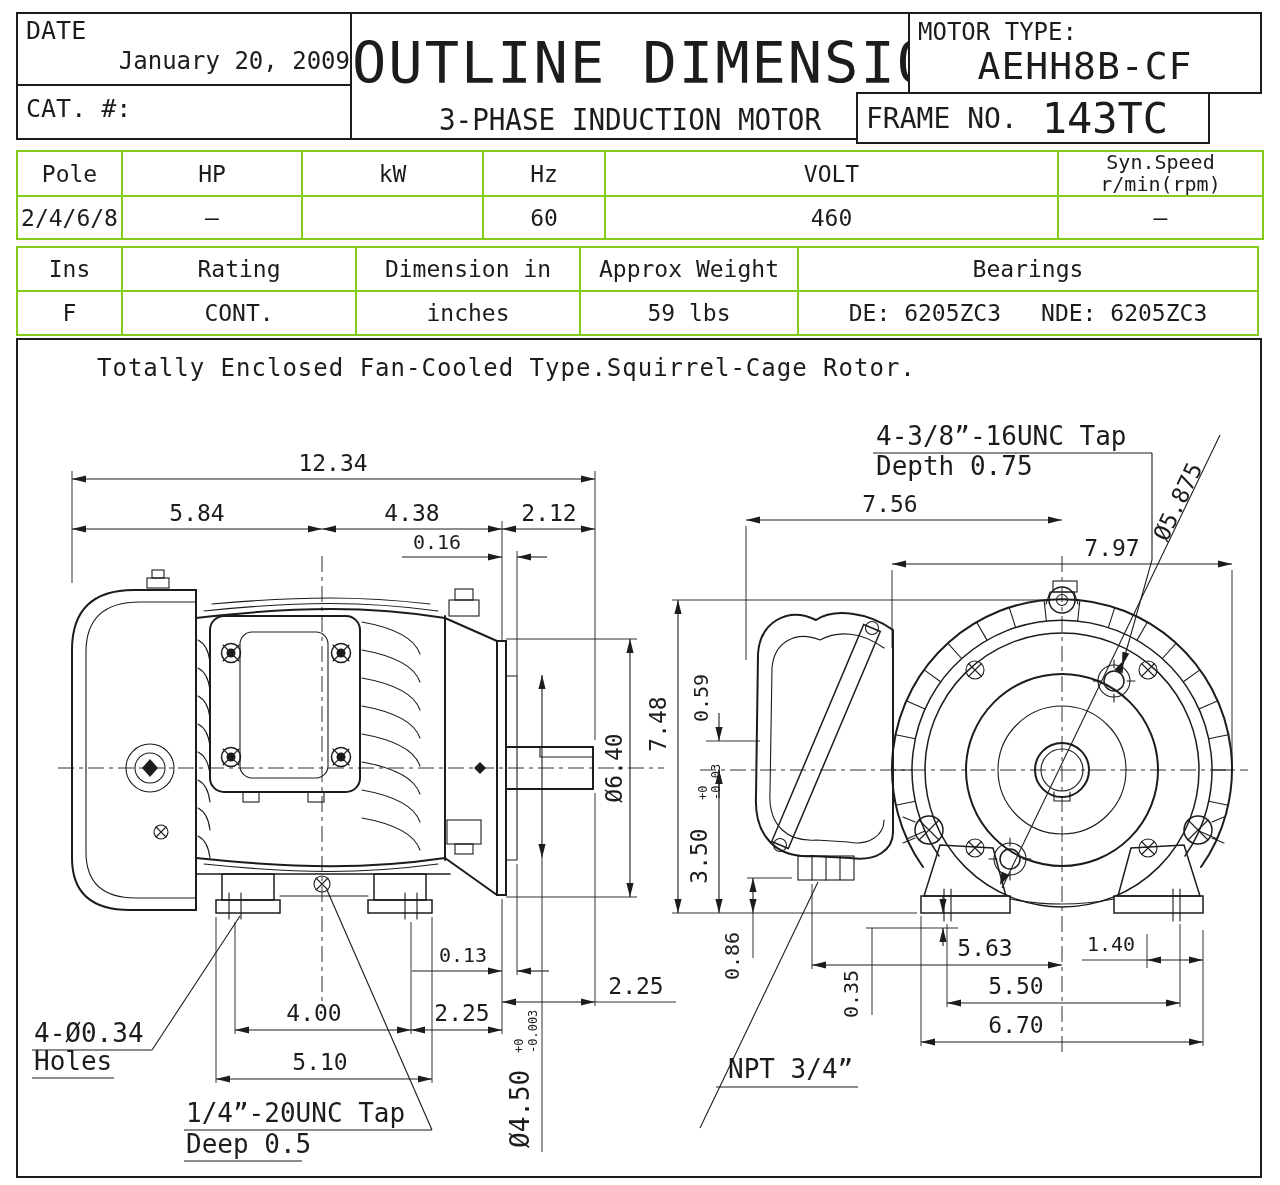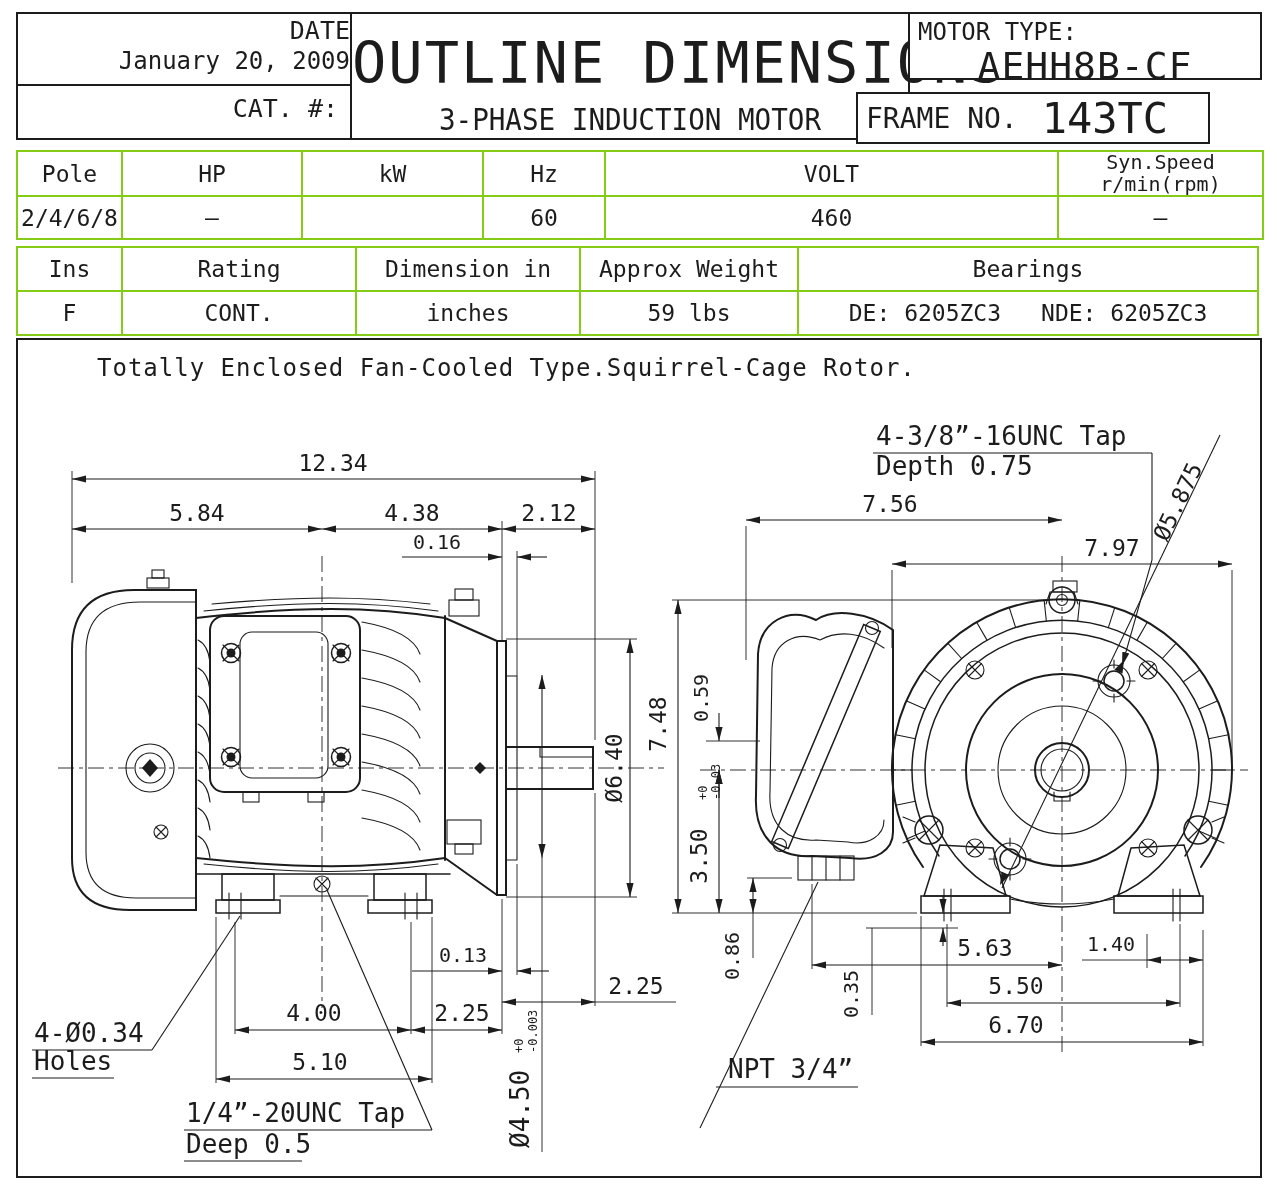--- a/index.html
+++ b/index.html
@@ -1,19 +1,19 @@
 <!DOCTYPE html>
 <html><head>
 <meta charset="utf-8">
 <style>
   html,body{margin:0;padding:0;background:#fff;}
   .page{position:relative;width:1280px;height:1185px;background:#fff;overflow:hidden;
         font-family:"DejaVu Sans Mono","Liberation Mono",monospace;color:#1c1c1c;}
   .cell{position:absolute;border:2px solid #1c1c1c;box-sizing:border-box;background:#fff;}
-  .lbl{font-size:25px;text-align:right;}
+  .lbl{font-size:25px;}
   .dateval{font-size:24px;text-align:right;padding-right:0;margin-top:2px;}
   .title{font-size:57px;letter-spacing:2px;text-align:right;margin-top:16px;white-space:nowrap;}
   .subtitle{font-size:30px;letter-spacing:0px;text-align:center;margin-top:6px;transform:scaleX(.92);white-space:nowrap;}
   .mtype{font-size:24px;padding:4px 0 0 8px;}
   .mval{font-size:38px;text-align:center;margin-top:-2px;letter-spacing:1px;}
   .frame{font-size:28px;padding-left:8px;display:flex;align-items:center;height:100%;box-sizing:border-box;gap:24px;}
   .frameval{font-size:42px;}
   table.spec{position:absolute;border-collapse:collapse;table-layout:fixed;}
   table.spec td{border:2px solid #84cc16;text-align:center;font-size:23px;padding:0;overflow:hidden;white-space:nowrap;}
   .syn{font-size:20px;line-height:1.08;}
@@ -42,21 +42,21 @@
     <div class="lbl" style="padding:2px 0 0 8px;">DATE</div>
     <div class="dateval">January 20, 2009</div>
   </div>
   <div class="cell" style="left:16px;top:84px;width:336px;height:56px;">
     <div class="lbl" style="padding:8px 12px 0 8px;">CAT. #:</div>
   </div>
   <div class="cell" style="left:350px;top:12px;width:560px;height:128px;">
     <div class="title">OUTLINE DIMENSIONS</div>
     <div class="subtitle">3-PHASE INDUCTION MOTOR</div>
   </div>
-  <div class="cell" style="left:908px;top:12px;width:354px;height:68px;">
+  <div class="cell" style="left:908px;top:12px;width:354px;height:82px;">
     <div class="mtype">MOTOR TYPE:</div>
     <div class="mval">AEHH8B-CF</div>
   </div>
   <div class="cell" style="left:856px;top:92px;width:354px;height:52px;">
     <div class="frame">
       <span>FRAME NO.</span>
       <span class="frameval">143TC</span>
     </div>
   </div>
 

